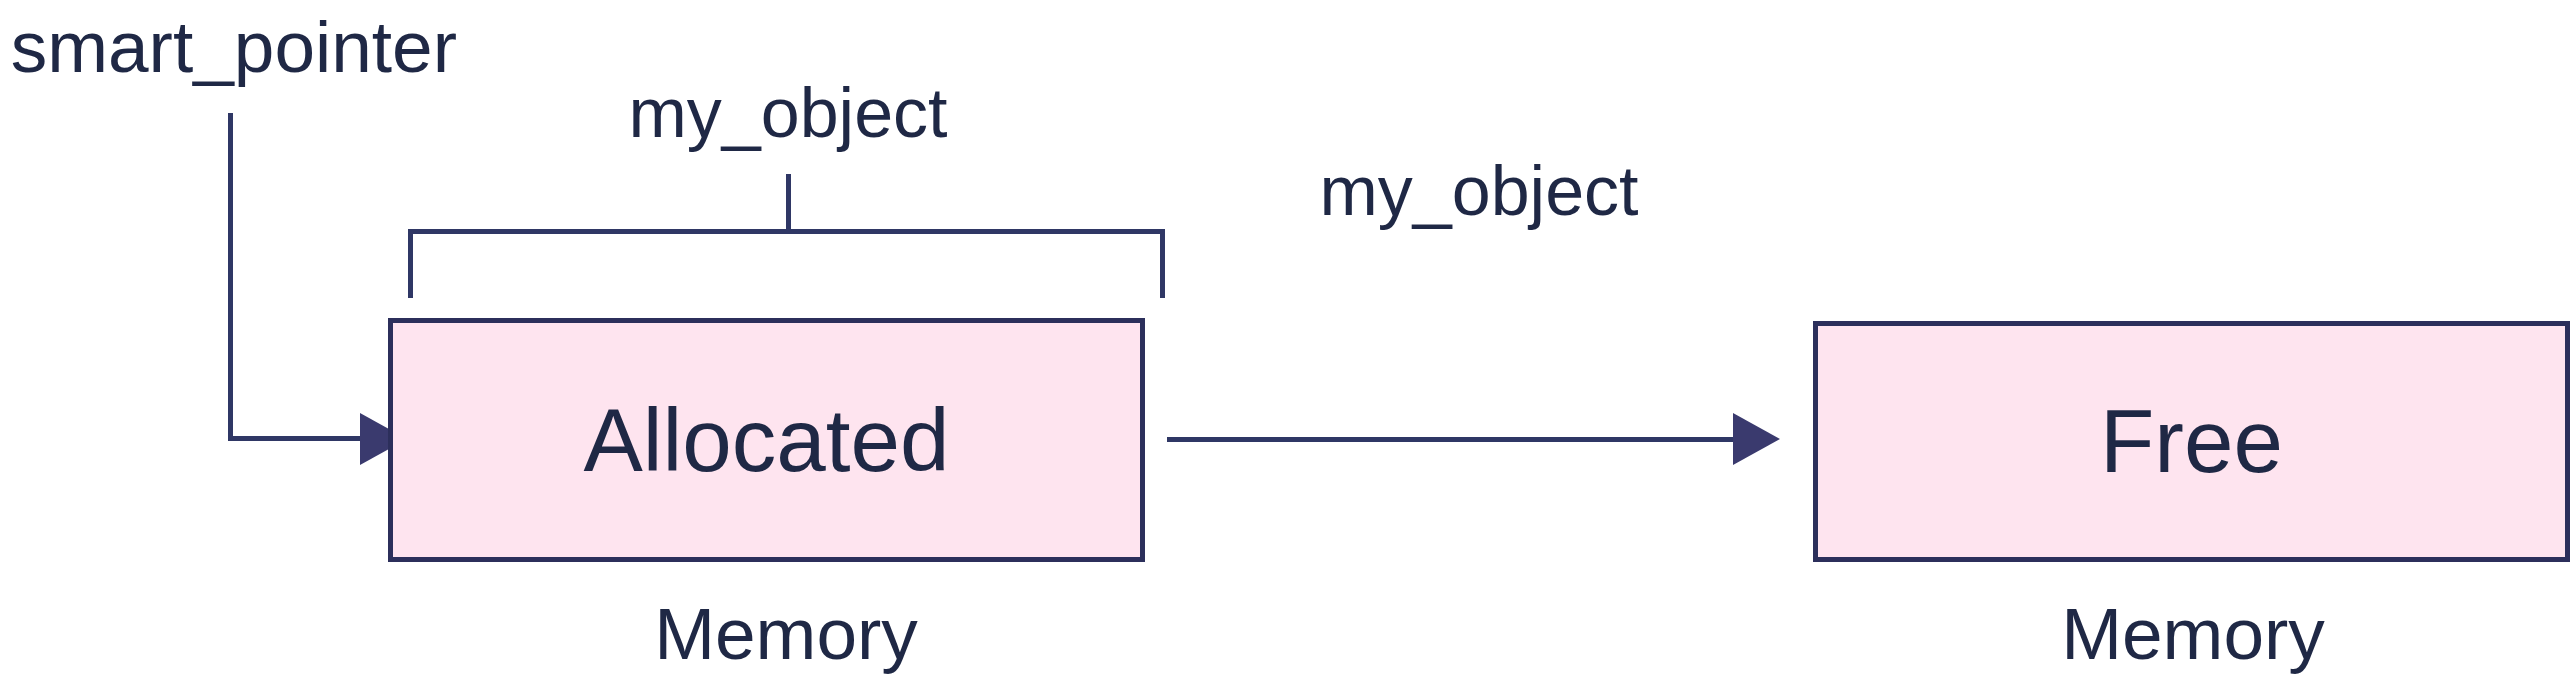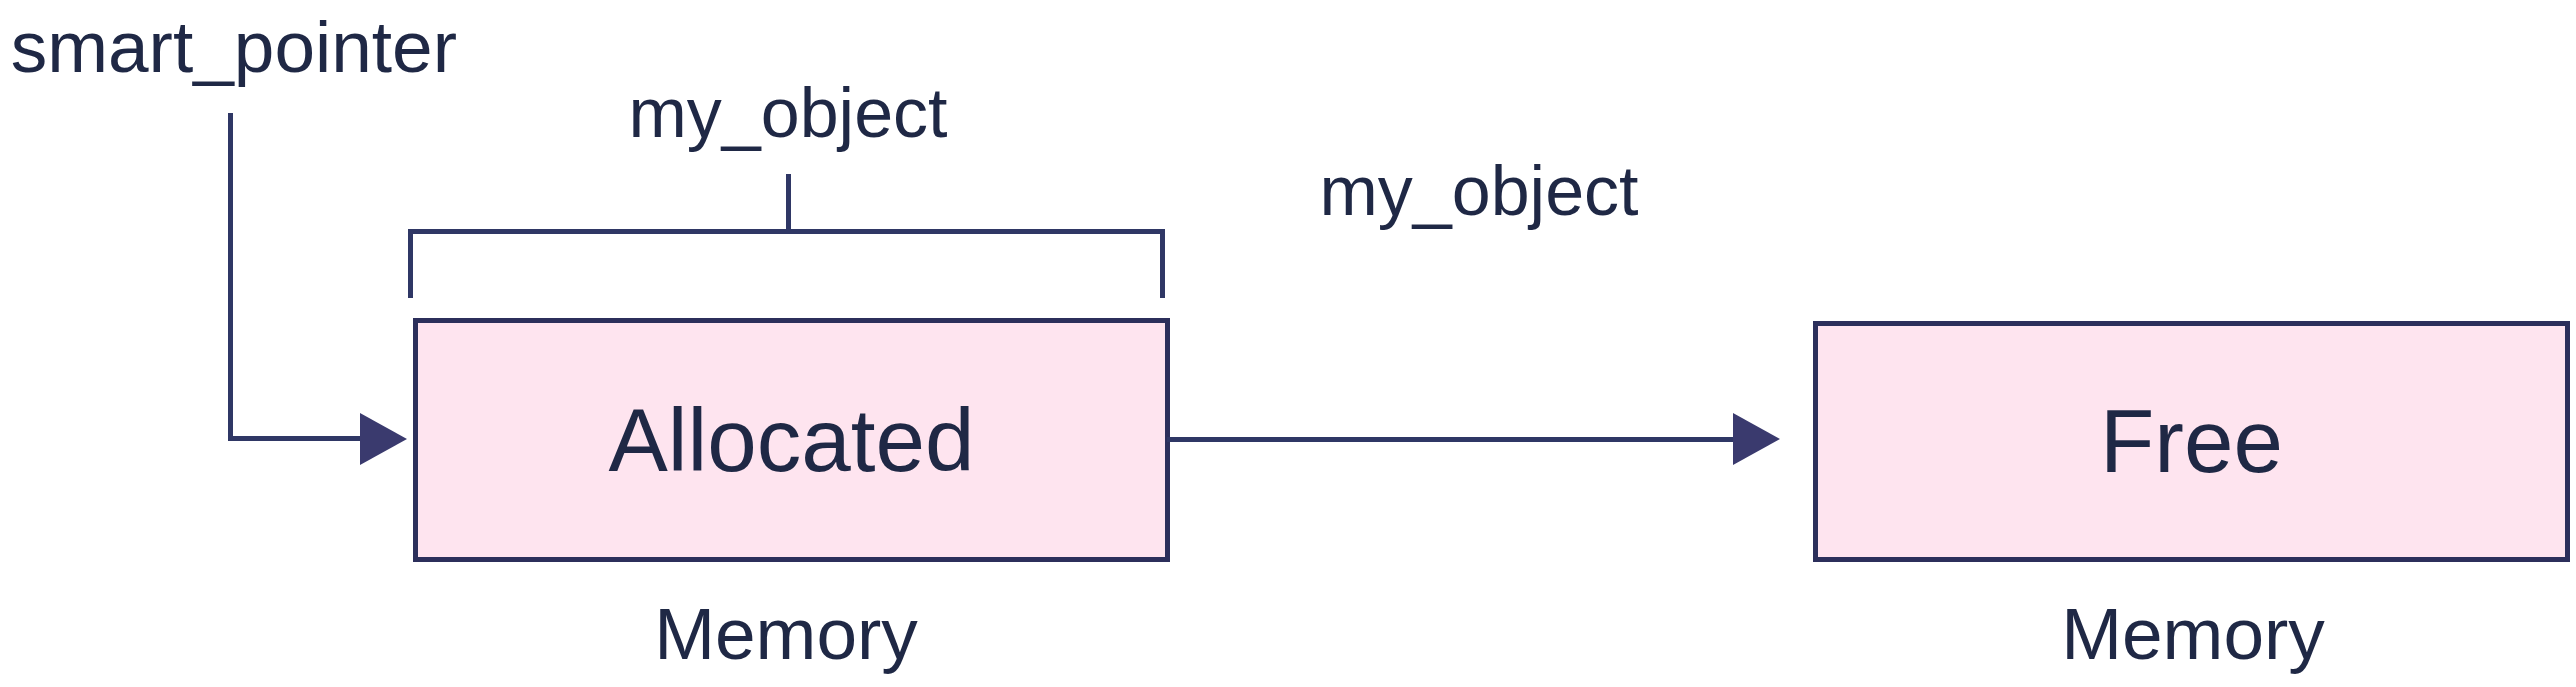--- a/index.html
+++ b/index.html
@@ -61,21 +61,21 @@
 
   .membox {
     position: absolute;
     box-sizing: border-box;
     border: 5.3px solid var(--box-border, #2c2f5b);
     background: var(--box-fill, #fee4ef);
     display: flex;
     align-items: center;
     justify-content: center;
   }
-  .box-allocated { left: 413px;  top: 318px; width: 757px; height: 244px; }
+  .box-allocated { left: 388px;  top: 318px; width: 757px; height: 244px; }
   .box-free      { left: 1813px; top: 321px; width: 757px; height: 241px; }
   .box-label {
     font-size: 89px;
     color: var(--text, #1f2845);
     white-space: nowrap;
   }
 </style>
 </head>
 <body>
 

